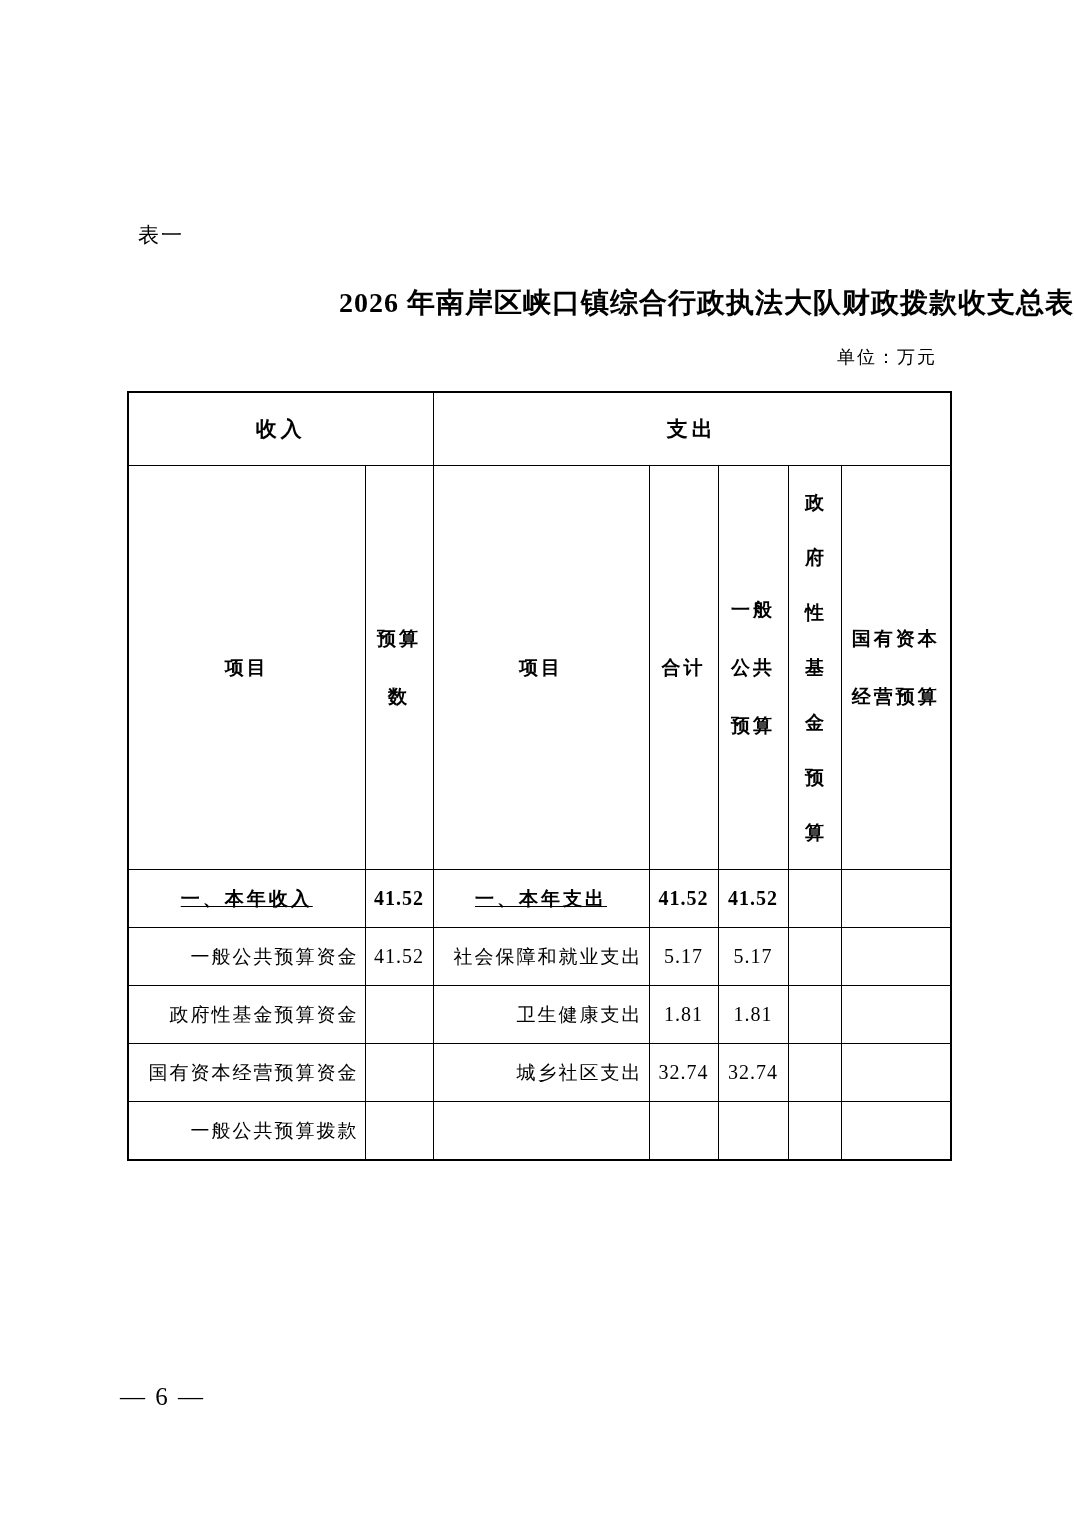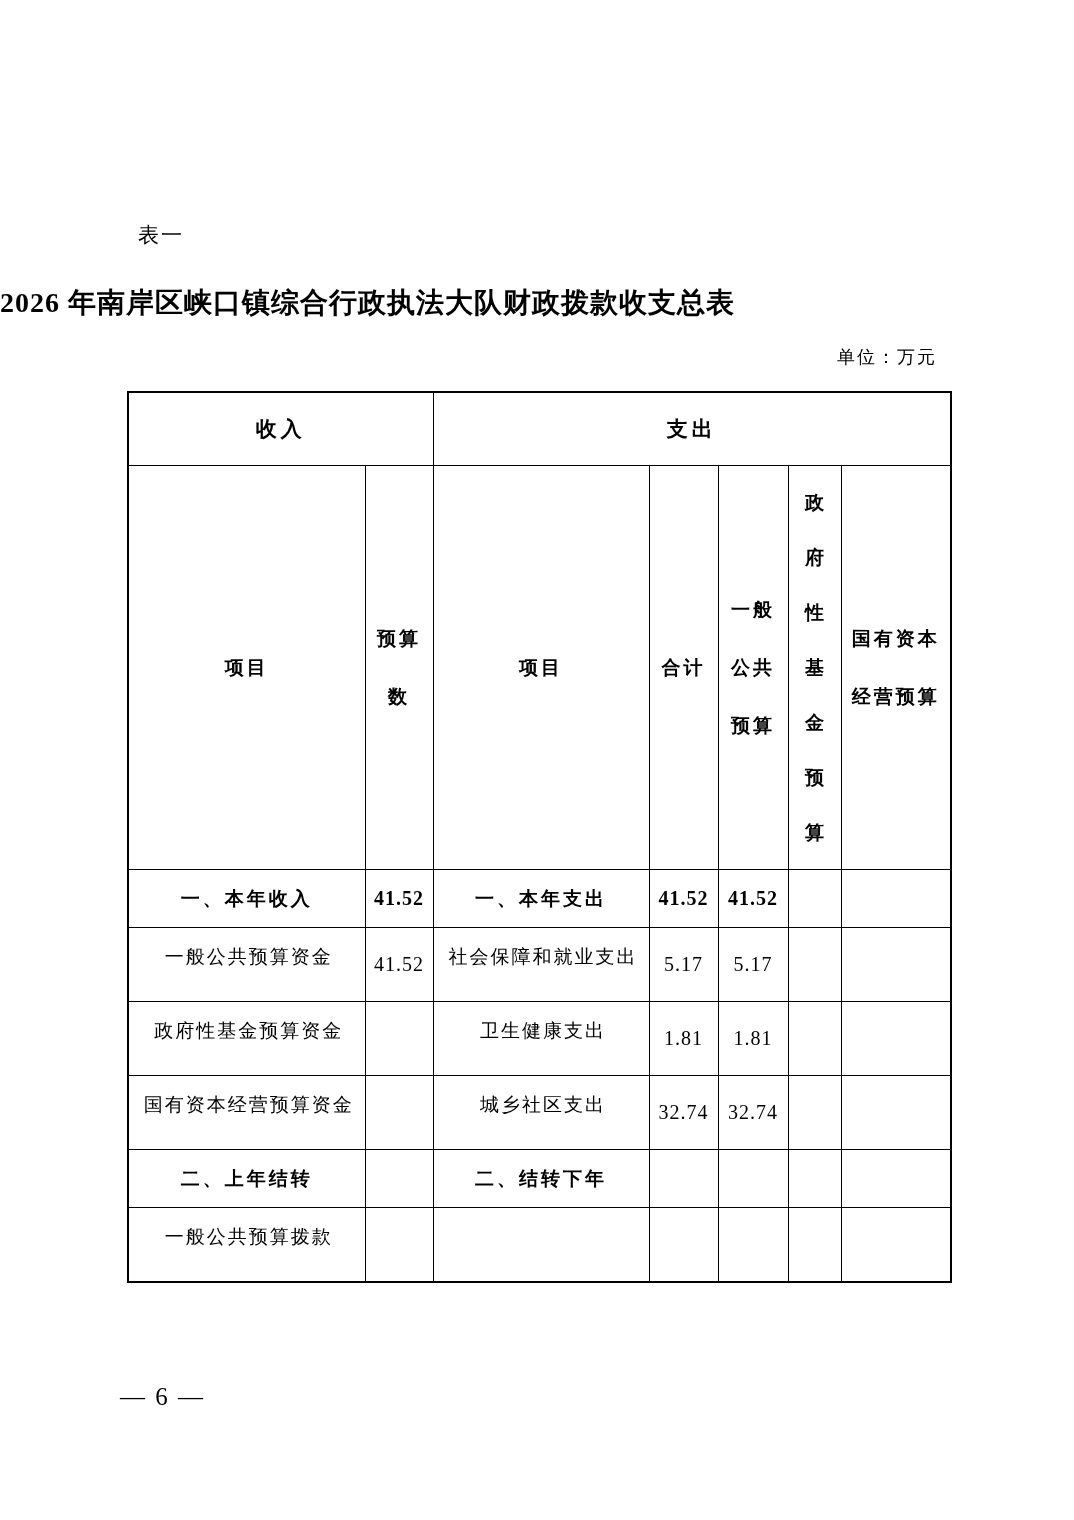--- a/index.html
+++ b/index.html
@@ -19,21 +19,21 @@
     top: 186px;
     font-size: 21px;
     letter-spacing: 2px;
   }
   .doc-title {
     position: absolute;
     left: 0;
     top: 249px;
     width: 100%;
     margin: 0;
-    text-align: left;
+    text-align: right;
     font-size: 28px;
     font-weight: bold;
     letter-spacing: 1px;
     font-family: "Liberation Serif", serif;
   }
   .unit-note {
     position: absolute;
     left: 127px;
     top: 310px;
     width: 810px;
@@ -81,34 +81,35 @@
     line-height: 55px;
     letter-spacing: 0;
   }
   
   .r-data td {
     height: 57px;
     vertical-align: middle;
     font-size: 19px;
   }
   .r-data td.item {
-    text-align: center;
-    padding: 0 6px 16px 10px;
+    text-align: right;
+    padding: 0 6px 0 10px;
     letter-spacing: 2px;
   }
   .r-data td.num {
     text-align: center;
     font-size: 20px;
     letter-spacing: 1px;
   }
   .r-data.cat td.item {
     text-align: center;
     font-weight: bold;
     letter-spacing: 3px;
     padding: 0;
+    text-decoration: underline;
   }
   .r-data.cat td.num {
     font-weight: bold;
   }
   .page-number {
     position: absolute;
     left: 120px;
     top: 1348px;
     font-size: 25px;
     letter-spacing: 2px;
@@ -189,29 +190,20 @@
       </tr>
       <tr class="r-data">
         <td class="item">国有资本经营预算资金</td>
         <td class="num"></td>
         <td class="item">城乡社区支出</td>
         <td class="num">32.74</td>
         <td class="num">32.74</td>
         <td class="num"></td>
         <td class="num"></td>
       </tr>
-      <tr class="r-data cat">
-        <td class="item">二、上年结转</td>
-        <td class="num"></td>
-        <td class="item">二、结转下年</td>
-        <td class="num"></td>
-        <td class="num"></td>
-        <td class="num"></td>
-        <td class="num"></td>
-      </tr>
       <tr class="r-data">
         <td class="item">一般公共预算拨款</td>
         <td class="num"></td>
         <td class="item"></td>
         <td class="num"></td>
         <td class="num"></td>
         <td class="num"></td>
         <td class="num"></td>
       </tr>
     </tbody>

